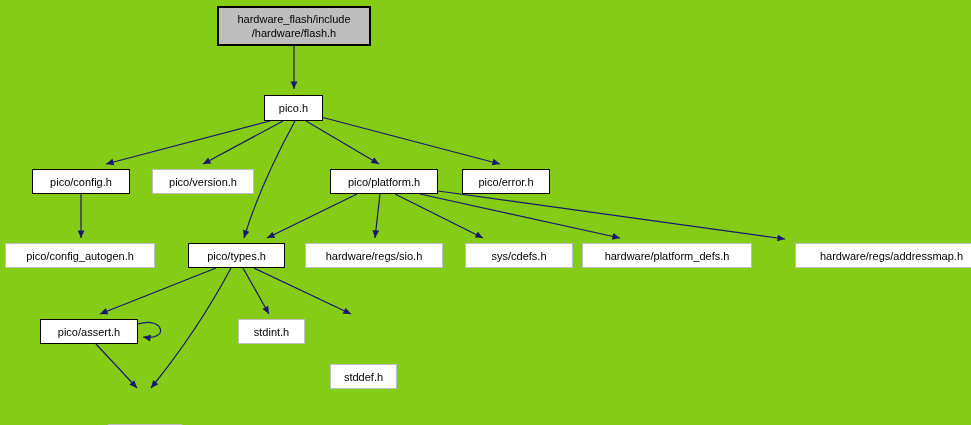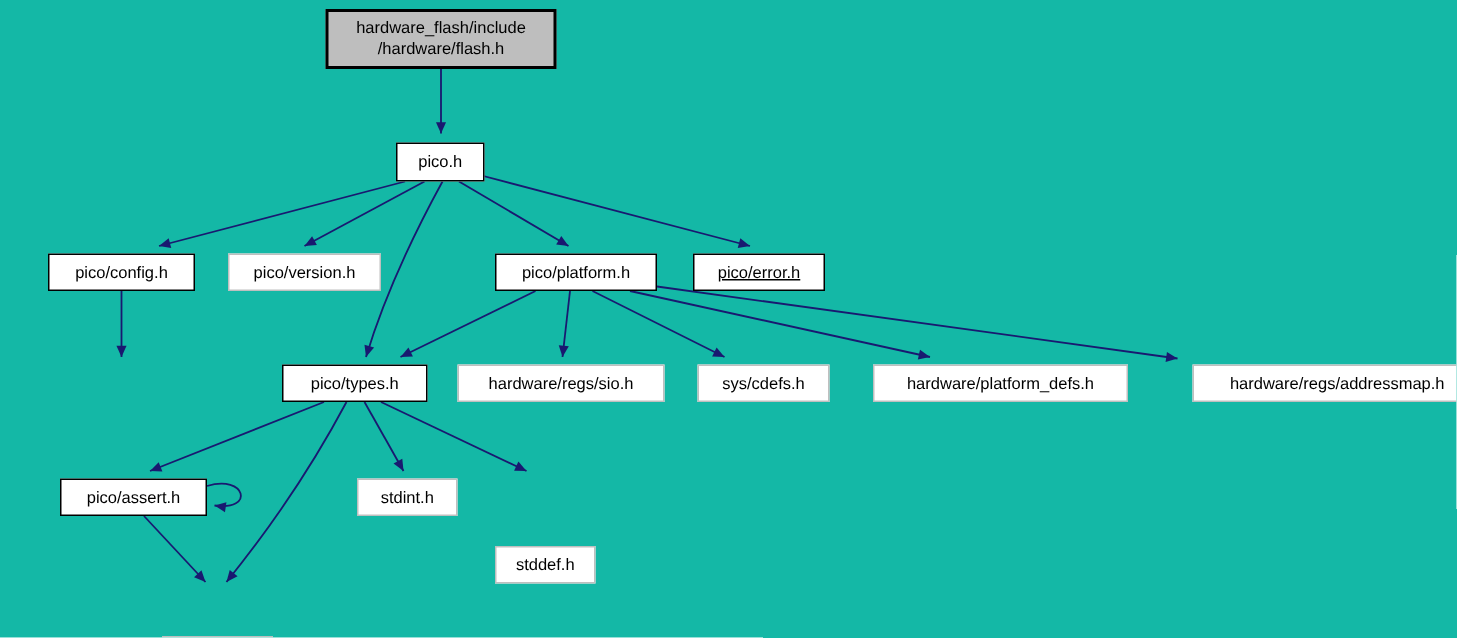--- a/index.html
+++ b/index.html
@@ -1,19 +1,19 @@
 <!DOCTYPE html>
 <html style="--edge: #191970; --root-fill: #bebebe; --node-fill: #ffffff; --linked-border: #000000; --plain-border: #bfbfbf;"><head>
 <meta charset="utf-8">
 <style>
   html,body{margin:0;padding:0;background:#ffffff;}
   #canvas{
     position:relative;
     width:971px;height:425px;
-    background:#14b8a6;
+    background:#84cc16;
     font-family:"Liberation Sans", sans-serif;
     overflow:hidden;
   }
   #edges{position:absolute;left:0;top:0;width:971px;height:425px;z-index:0;}
   .edge{fill:none;stroke:var(--edge,#191970);stroke-width:1.2px;}
   .node{
     position:absolute;
     box-sizing:border-box;
     background:var(--node-fill,#ffffff);
     border:1px solid var(--plain-border,#bfbfbf);
@@ -68,25 +68,26 @@
   <div class="node root" style="left:217px;top:6px;width:154px;height:40px;">
     <span>hardware_flash/include</span>
     <span>/hardware/flash.h</span>
   </div>
 
   <div class="node linked" style="left:264px;top:95px;width:59px;height:26px;">pico.h</div>
 
   <div class="node linked" style="left:32px;top:169px;width:98px;height:25px;">pico/config.h</div>
   <div class="node" style="left:152px;top:169px;width:102px;height:25px;">pico/version.h</div>
   <div class="node linked" style="left:330px;top:169px;width:108px;height:25px;">pico/platform.h</div>
-  <div class="node linked" style="left:462px;top:169px;width:88px;height:25px;text-decoration:underline;">pico/error.h</div>
+  <div class="node linked" style="left:462px;top:169px;width:88px;height:25px;">pico/error.h</div>
 
+  <div class="node" style="left:5px;top:243px;width:150px;height:25px;">pico/config_autogen.h</div>
   <div class="node linked" style="left:188px;top:243px;width:97px;height:25px;">pico/types.h</div>
   <div class="node" style="left:305px;top:243px;width:138px;height:25px;">hardware/regs/sio.h</div>
-  <div class="node" style="left:465px;top:243px;width:88px;height:25px;text-align:center;">sys/cdefs.h</div>
+  <div class="node" style="left:465px;top:243px;width:108px;height:25px;text-align:center;">sys/cdefs.h</div>
   <div class="node" style="left:582px;top:243px;width:170px;height:25px;">hardware/platform_defs.h</div>
   <div class="node" style="left:775px;top:243px;width:193px;height:25px;margin-left:20px;">hardware/regs/addressmap.h</div>
 
   <div class="node linked" style="left:40px;top:319px;width:98px;height:25px;">pico/assert.h</div>
   <div class="node" style="left:238px;top:319px;width:67px;height:25px;">stdint.h</div>
   <div class="node" style="left:330px;top:319px;width:67px;height:25px;margin-top:45px;">stddef.h</div>
 
   <div class="node" style="left:108px;top:392px;width:74px;height:25px;margin-top:32px;">stdbool.h</div>
 
 </div>

